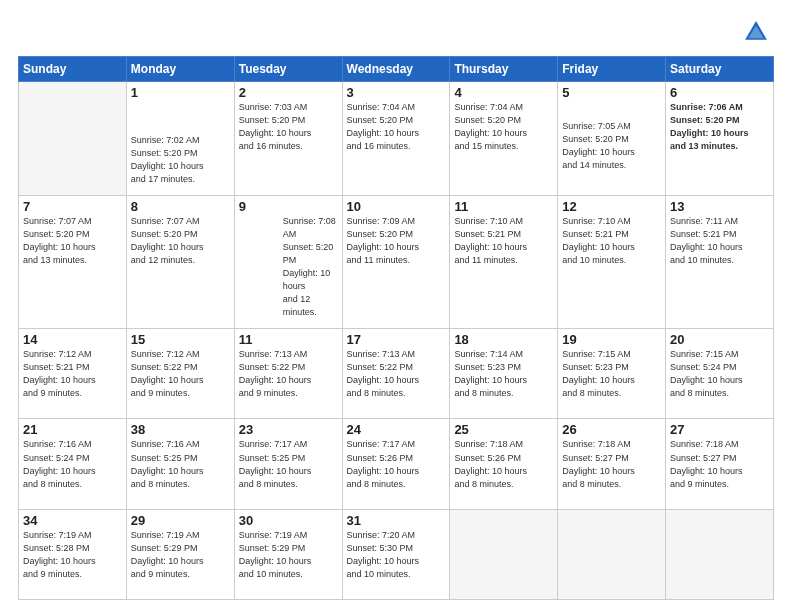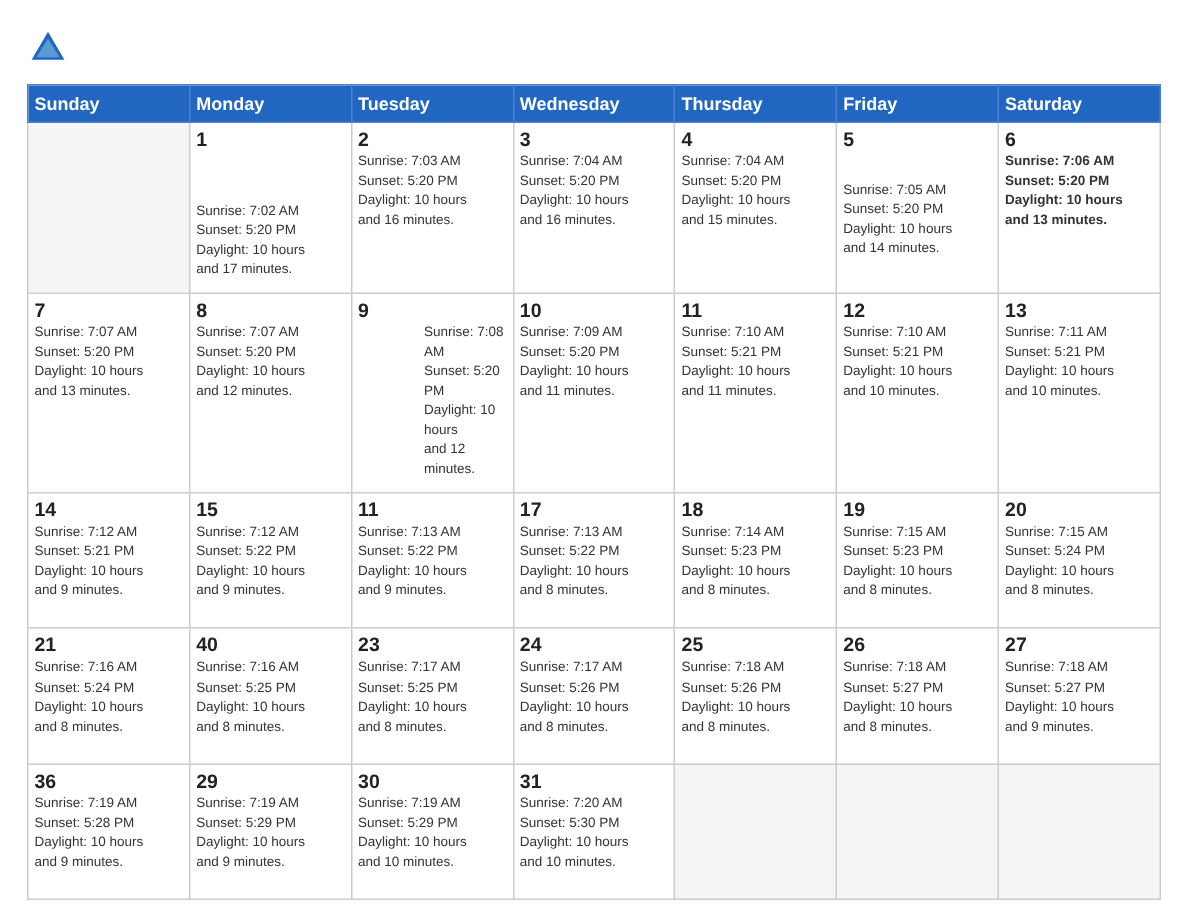--- a/index.html
+++ b/index.html
@@ -9,20 +9,21 @@
       font-family: Arial, sans-serif;
       background: #fff;
       overflow: hidden;
     }
     .page {
       width: 792px;
       height: 612px;
       padding: 18px 18px 12px 18px;
       display: flex;
       flex-direction: column;
+      align-items: flex-end;
     }
     .header {
       display: flex;
       justify-content: space-between;
       align-items: flex-start;
       margin-bottom: 10px;
     }
     .logo {
       display: flex;
       align-items: center;
@@ -284,21 +285,21 @@
         </tr>
         <tr>
           <td>
             <span class="day-num">21</span>
             <div class="day-info" style="white-space: pre-line;">Sunrise: 7:16 AM
 Sunset: 5:24 PM
 Daylight: 10 hours
 and 8 minutes.</div>
           </td>
           <td>
-            <span class="day-num">40</span>
+            <span class="day-num">38</span>
             <div class="day-info" style="white-space: pre-line;">Sunrise: 7:16 AM
 Sunset: 5:25 PM
 Daylight: 10 hours
 and 8 minutes.</div>
           </td>
           <td>
             <span class="day-num">23</span>
             <div class="day-info" style="white-space: pre-line;">Sunrise: 7:17 AM
 Sunset: 5:25 PM
 Daylight: 10 hours
@@ -328,21 +329,21 @@
           <td>
             <span class="day-num">27</span>
             <div class="day-info" style="white-space: pre-line;">Sunrise: 7:18 AM
 Sunset: 5:27 PM
 Daylight: 10 hours
 and 9 minutes.</div>
           </td>
         </tr>
         <tr>
           <td>
-            <span class="day-num">36</span>
+            <span class="day-num">34</span>
             <div class="day-info" style="white-space: pre-line;">Sunrise: 7:19 AM
 Sunset: 5:28 PM
 Daylight: 10 hours
 and 9 minutes.</div>
           </td>
           <td>
             <span class="day-num">29</span>
             <div class="day-info" style="white-space: pre-line;">Sunrise: 7:19 AM
 Sunset: 5:29 PM
 Daylight: 10 hours

